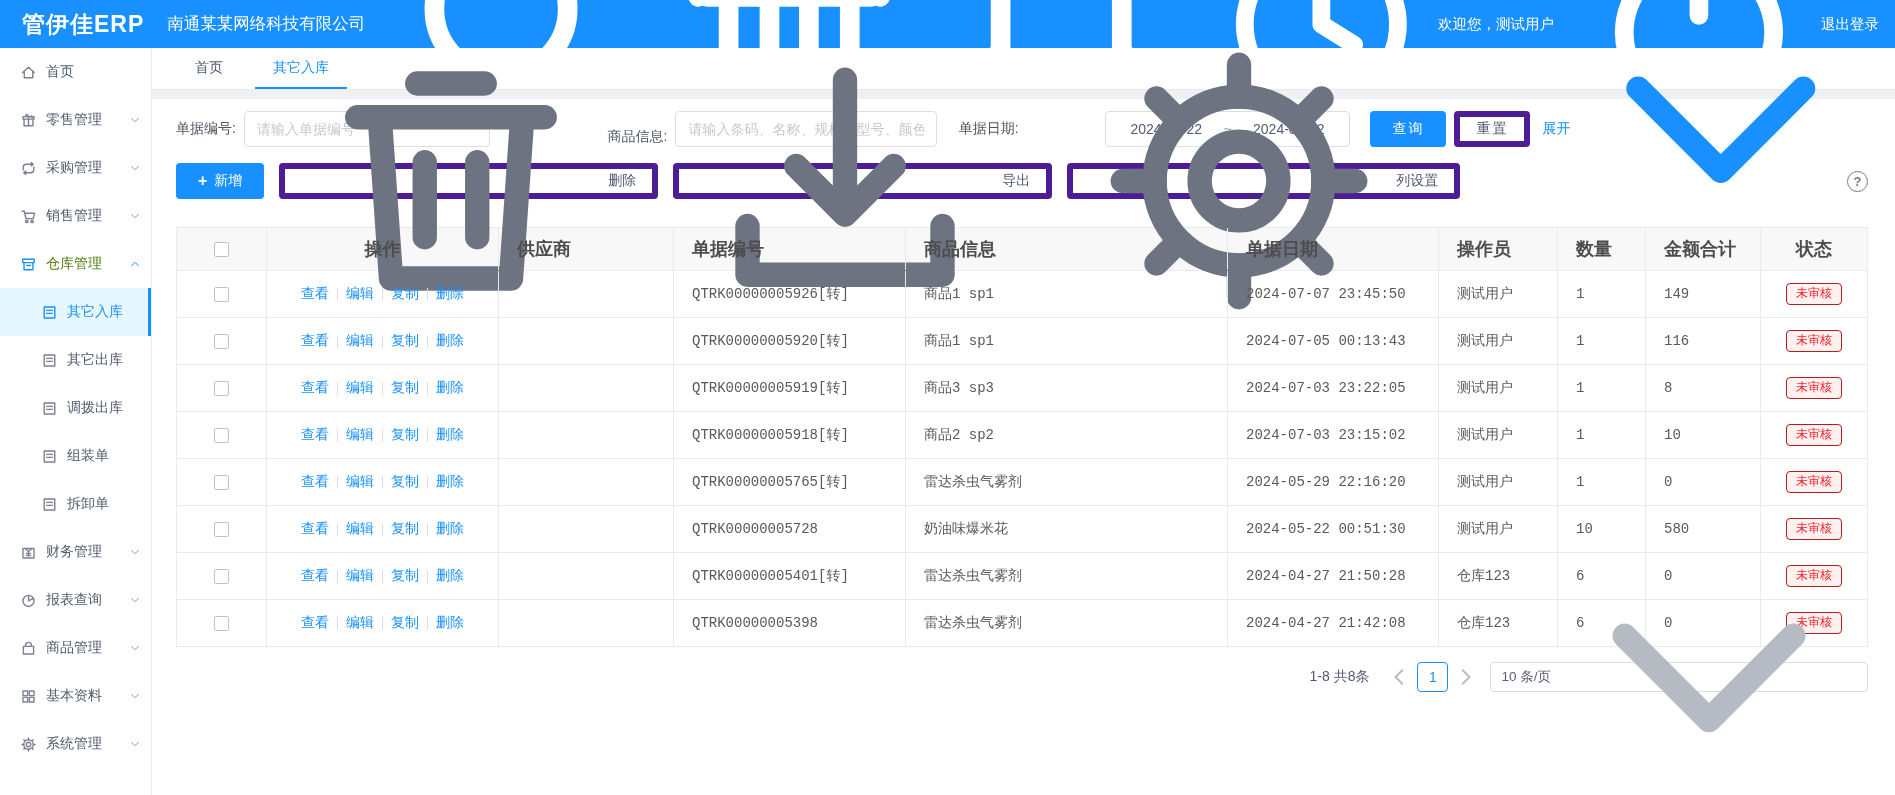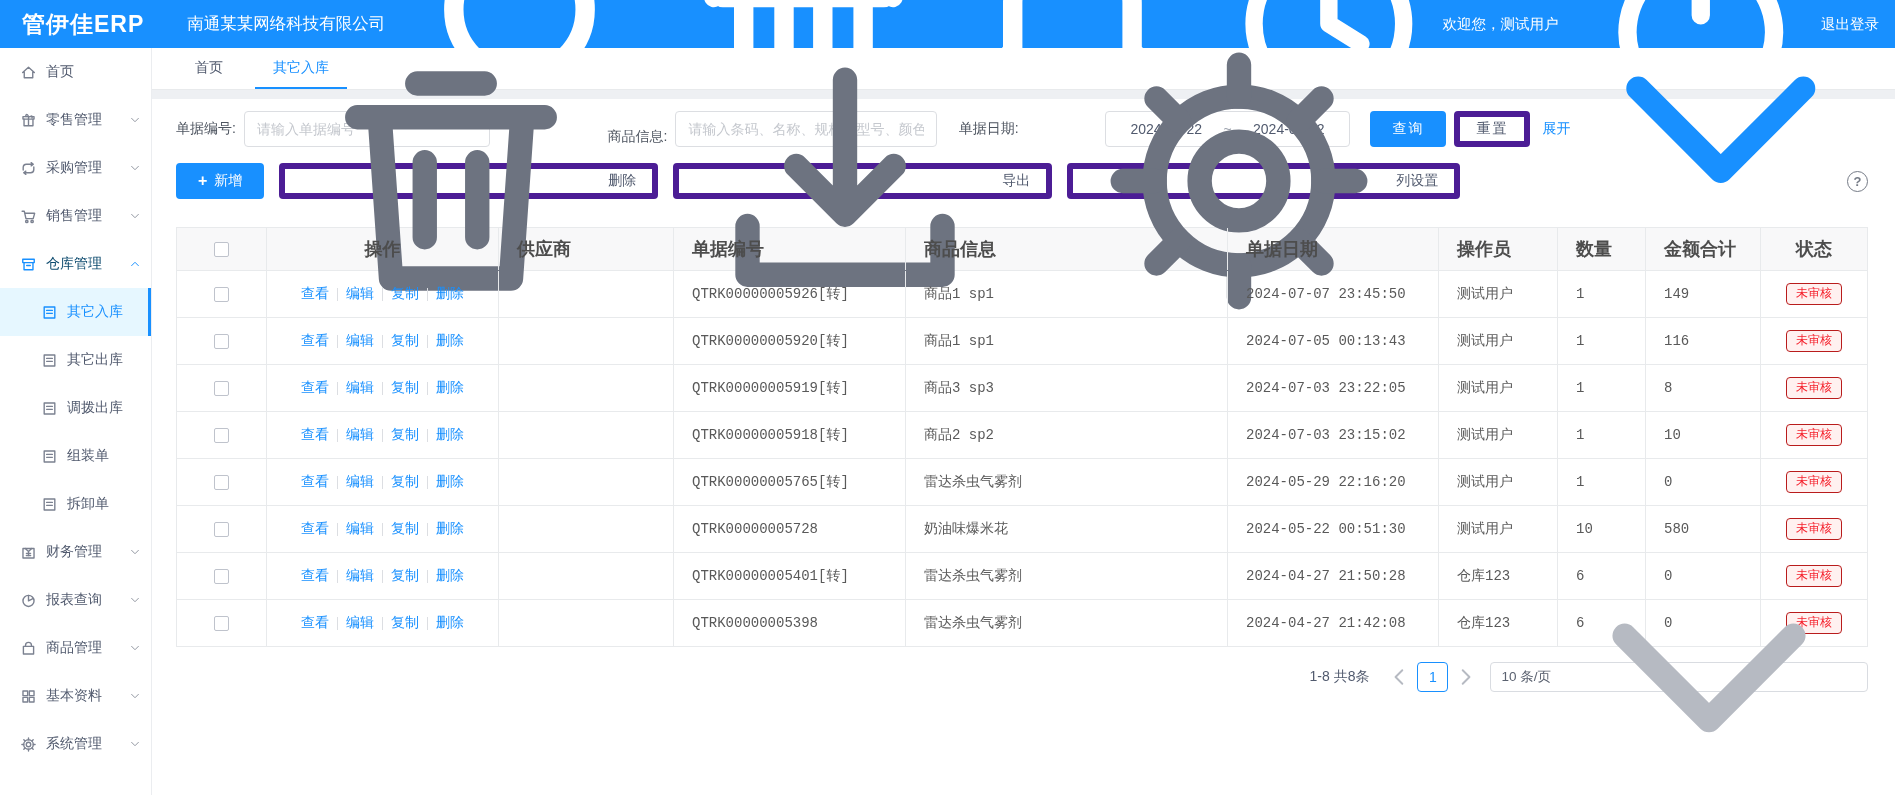--- a/index.html
+++ b/index.html
@@ -2,42 +2,42 @@
 <html><head>
 <meta charset="utf-8">
 <style>
   * { margin:0; padding:0; box-sizing:border-box; }
   html,body { width:1895px; height:795px; overflow:hidden; background:#fff;
     font-family:"Liberation Sans","DejaVu Sans",sans-serif; font-size:14px; color:#595959; }
 
   
   .topbar { height:48px; background:#1890ff; display:flex; align-items:center; color:#fff; }
   .logo { font-size:23px; font-weight:700; letter-spacing:1px; margin-left:22px; white-space:nowrap; cursor:pointer; }
-  .company { font-size:16.5px; font-weight:500; margin-left:43px; white-space:nowrap; }
+  .company { font-size:16.5px; font-weight:500; margin-left:23px; white-space:nowrap; }
   .topbar .spacer { flex:1; }
   .hicon { display:inline-flex; align-items:center; margin-left:30px; cursor:pointer; }
   .hicon svg { width:18px; height:18px; }
   .huser,.hlogout { display:inline-flex; align-items:center; gap:7px; margin-left:30px; font-size:14.5px; cursor:pointer; white-space:nowrap; }
   .huser svg,.hlogout svg { width:16px; height:16px; }
   .hlogout { margin-right:16px; }
 
   
   .main { display:flex; height:747px; }
   .sidebar { width:152px; flex:0 0 152px; background:#fff; border-right:1px solid #ebedf0; overflow:hidden; }
   .content { flex:1; display:flex; flex-direction:column; background:#fff; min-width:0; }
 
   
   .s-item { height:48px; display:flex; align-items:center; padding:0 10px 0 20px; color:#515a6e; cursor:pointer; position:relative; }
   .s-item .s-icon { display:inline-flex; width:17px; height:17px; color:#7b8190; }
   .s-item .s-icon svg { width:17px; height:17px; }
   .s-item .s-label { margin-left:9px; flex:1; white-space:nowrap; }
   .s-item .s-chev { display:inline-flex; width:12px; height:12px; color:#8f949e; }
   .s-item .s-chev svg { width:12px; height:12px; }
   .s-item.sub { padding-left:41px; }
-  .s-item.parent { color:#0c4a6e; }
+  .s-item.parent { color:#4d7c0f; }
   .s-item.parent .s-icon, .s-item.parent .s-chev { color:#1890ff; }
   .s-item.active { background:#e6f7ff; color:#1890ff; }
   .s-item.active .s-icon { color:#1890ff; }
   .s-item.active::after { content:""; position:absolute; right:0; top:0; bottom:0; width:3px; background:#1890ff; }
 
   
   .tabbar { height:42px; display:flex; align-items:stretch; padding-left:25px; border-bottom:1px solid #e8eaec; background:#fff; }
   .tab { display:flex; align-items:center; padding:0 18px; margin-right:14px; color:#515a6e; cursor:pointer; border-bottom:2px solid transparent; }
   .tab.active { color:#1890ff; border-bottom-color:#1890ff; }
   .gap-strip { height:9px; background:#eef0f3; }

